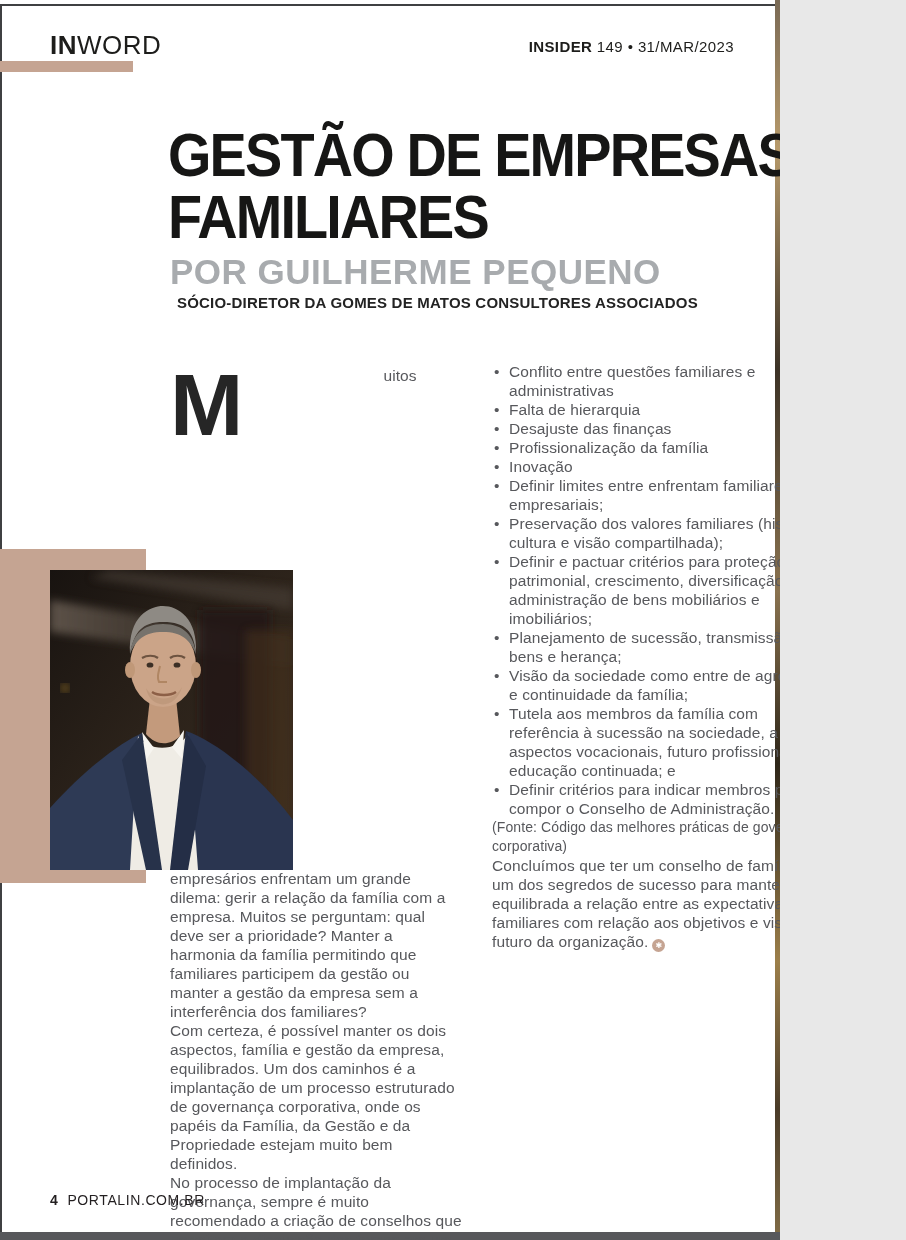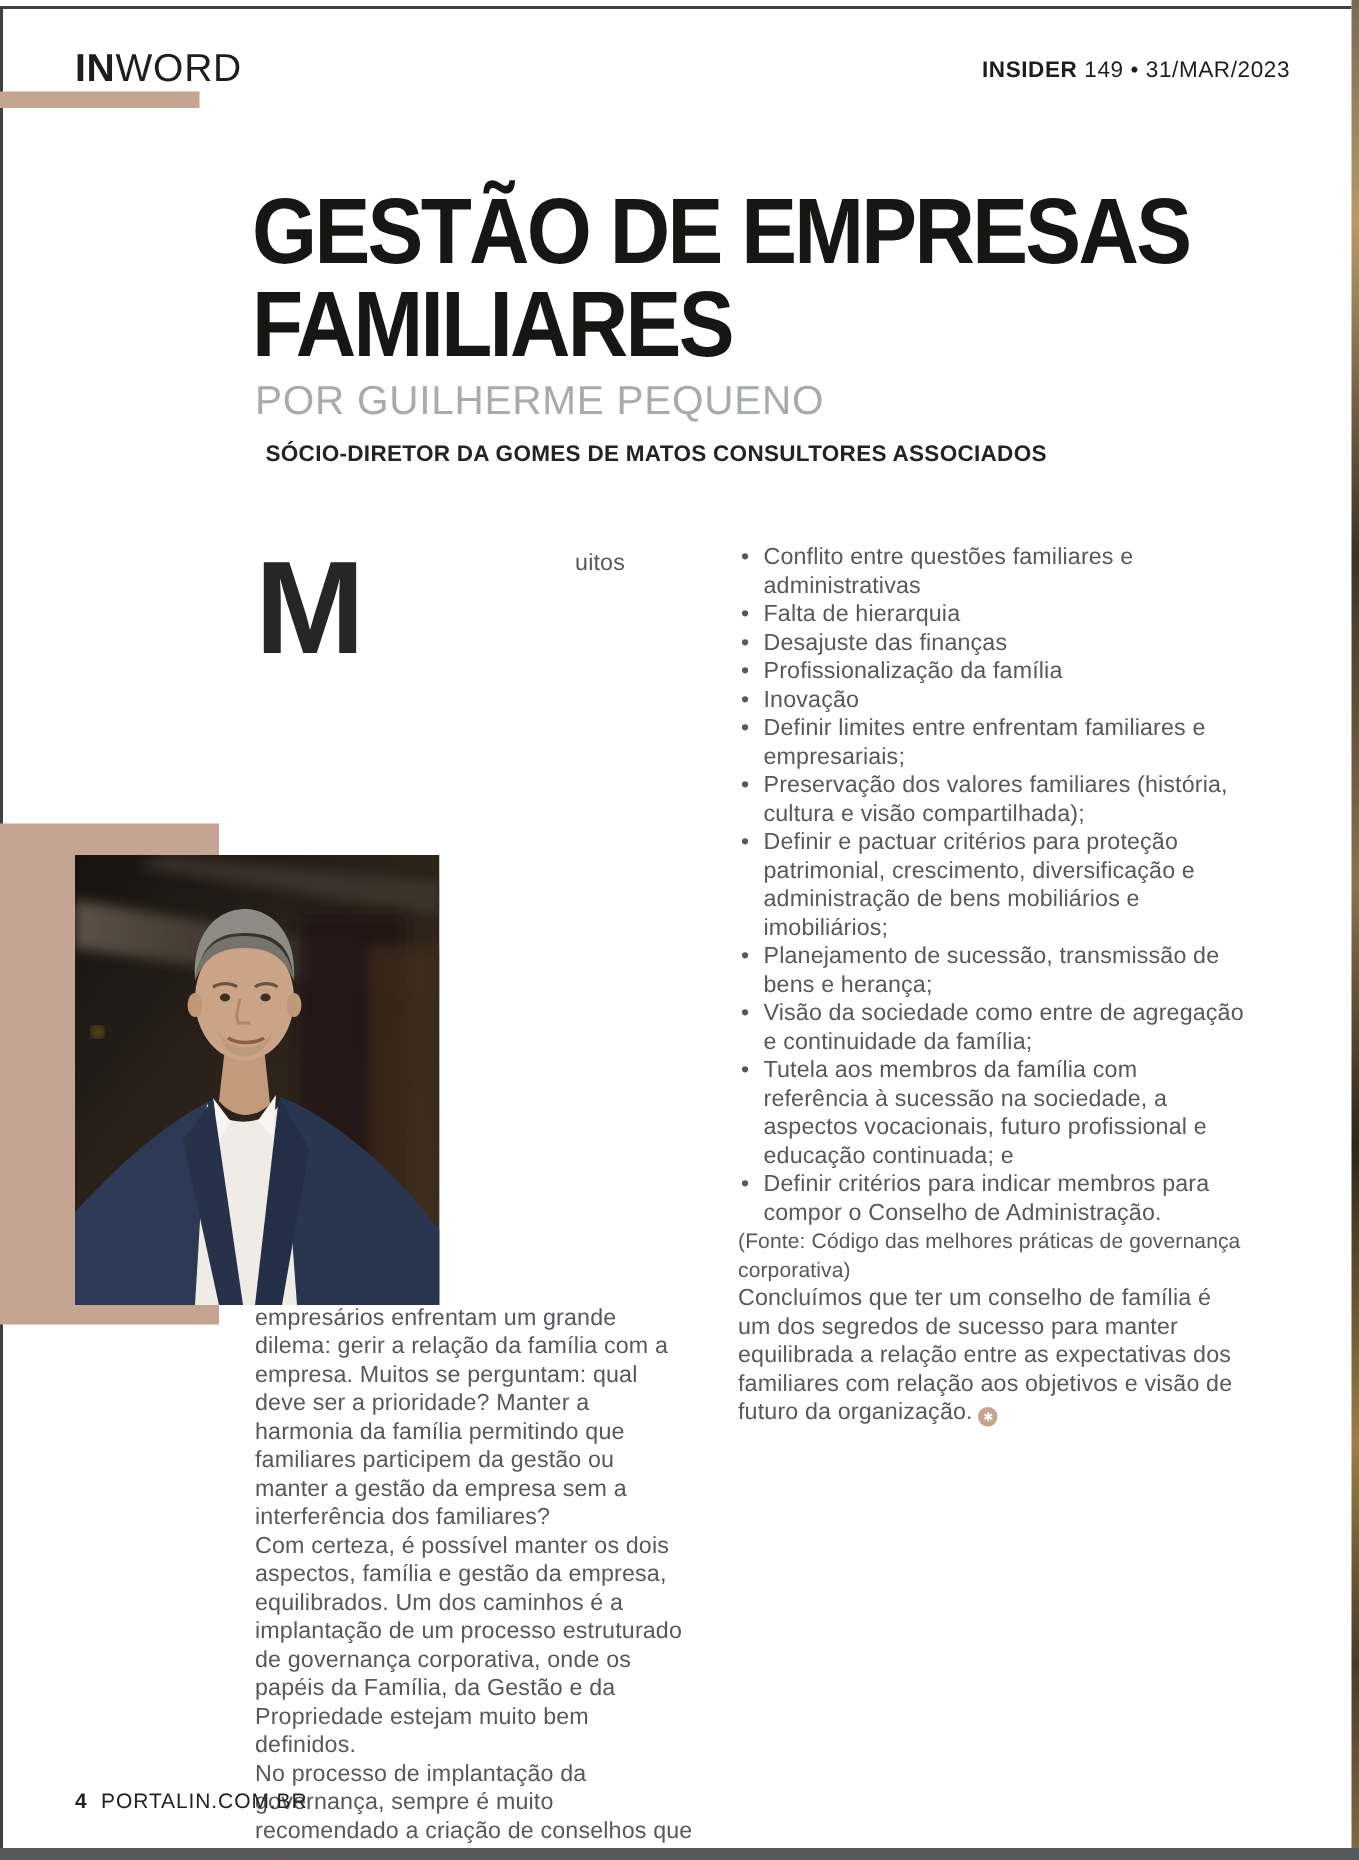--- a/index.html
+++ b/index.html
@@ -1,36 +1,36 @@
 <!DOCTYPE html>
 <html><head>
 <meta charset="utf-8">
 <style>
   html,body{margin:0;padding:0;background:#e8e8e8;}
-  .page{position:relative;width:906px;height:1240px;background:#ffffff;overflow:hidden;
+  .page{position:relative;width:780px;height:1240px;background:#ffffff;overflow:hidden;
         font-family:"Liberation Sans", sans-serif;color:#57585c;}
   
   .top-border{position:absolute;left:0;top:4px;right:5px;height:2px;background:#3f4042;}
   .left-border{position:absolute;left:0;top:4px;width:2px;bottom:8px;background:#3f4042;}
   .bottom-bar{position:absolute;left:0;bottom:0;width:100%;height:8px;background:#57585b;}
   .right-strip{position:absolute;right:0;top:0;width:5px;bottom:8px;
      background:linear-gradient(180deg,#7a6a55 0%,#b79a6b 12%,#3c3226 30%,#8a7350 48%,
                  #2e2619 62%,#9c7f4a 78%,#4a3b28 90%,#7e6a45 100%);}
   
   .brand{position:absolute;left:50px;top:30px;font-size:26px;letter-spacing:.5px;color:#1d1d1b;}
   .brand .b{font-weight:800;}
   .brand .l{font-weight:300;}
   .issue{position:absolute;right:46px;top:38px;font-size:15px;letter-spacing:.4px;color:#1d1d1b;padding-left:28px;}
   .issue .b{font-weight:800;}
   .brand-bar{position:absolute;left:0;top:61px;width:133px;height:11px;background:#c5a492;}
   
   .title{position:absolute;left:168px;top:124px;width:700px;margin:0;
          font-size:62px;line-height:62px;font-weight:800;letter-spacing:-2px;color:#161615;
          transform:scaleX(.9);transform-origin:left top;}
-  .byline{position:absolute;left:170px;top:252px;margin:0;font-size:27px;font-weight:400;
+  .byline{position:absolute;left:170px;top:252px;margin:0;font-size:35px;font-weight:700;
           letter-spacing:.5px;color:#a8abae;}
   .role{position:absolute;left:170px;top:287px;margin:7px;font-size:15px;font-weight:600;
         letter-spacing:.2px;color:#232323;}
   
   .tan-block{position:absolute;left:0;top:549px;width:146px;height:334px;background:#c5a492;}
   .photo{position:absolute;left:50px;top:570px;width:243px;height:300px;}
   
   .col{position:absolute;top:366px;font-size:15.5px;line-height:19px;letter-spacing:.1px;}
   .col p{margin:0;}
   .col-left{left:170px;width:292px;}

